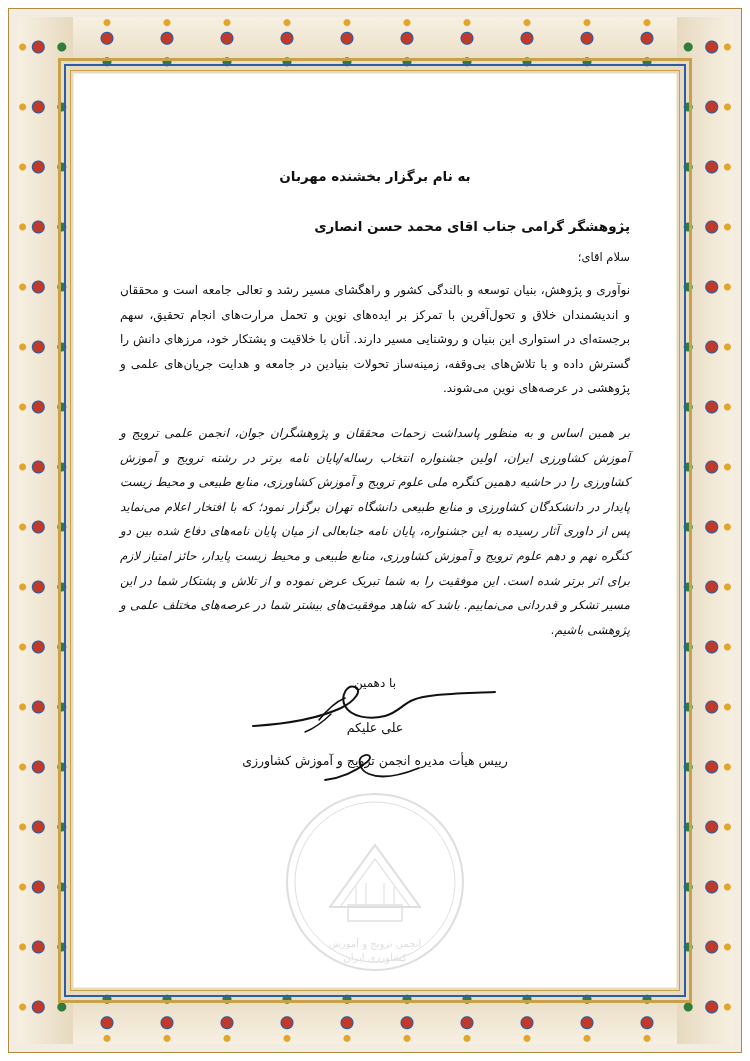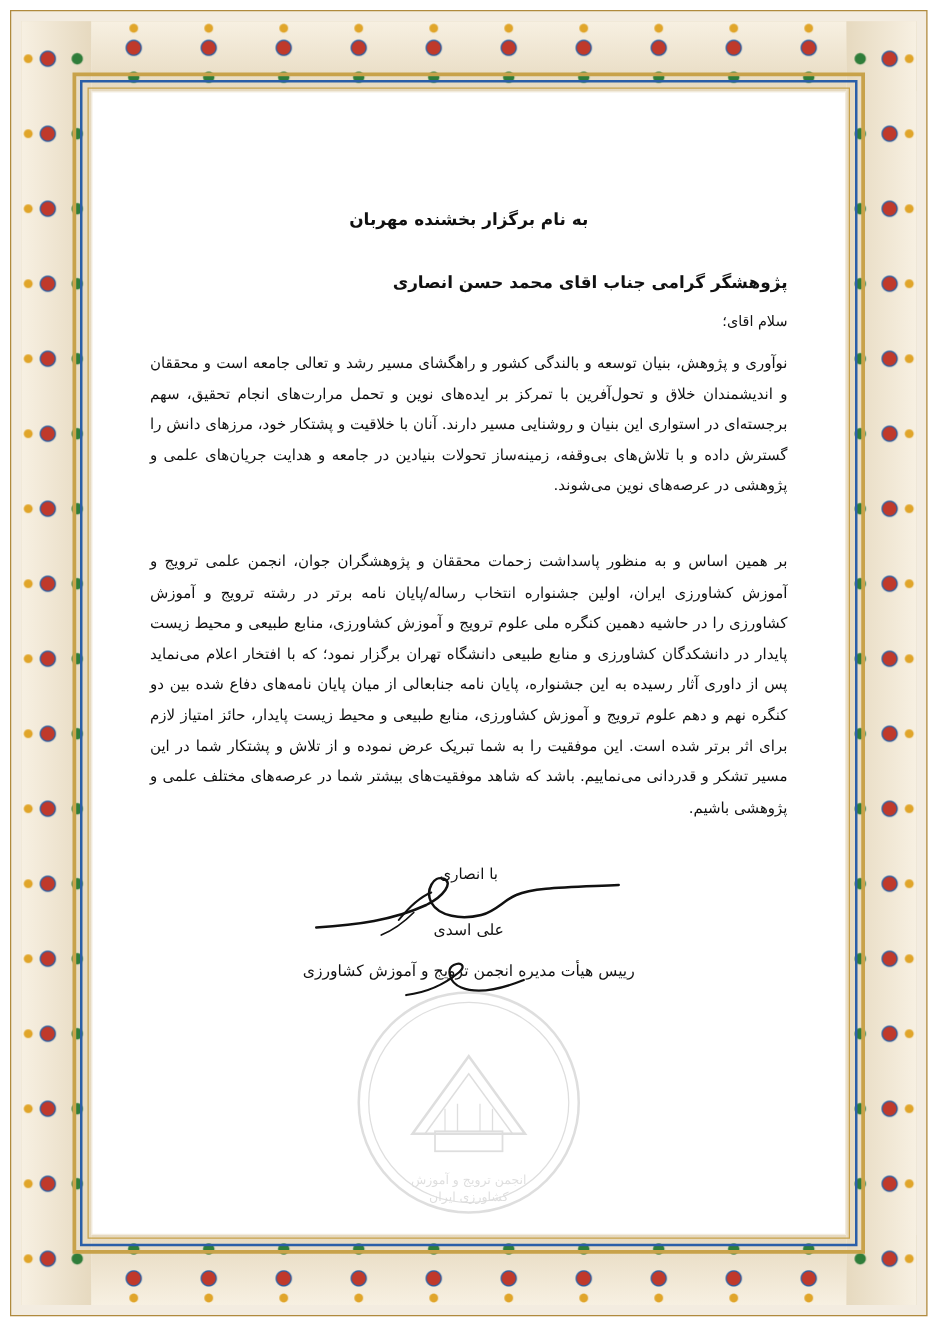--- a/index.html
+++ b/index.html
@@ -120,21 +120,21 @@
     margin: 16px 0 0 0;
   }
 
   .para {
     font-size: 12px;
     line-height: 2.05;
     margin: 14px 0 0 0;
     text-align: justify;
     text-justify: inter-word;
   }
-  .para.p2 { margin-top: 36px; }
+  .para.p2 { margin-top: 20px; font-style: italic; }
 
   .sign-block {
     margin-top: 34px;
     text-align: center;
     position: relative;
   }
   .sign-regards {
     font-size: 12px;
     margin: 0 0 4px 0;
   }
@@ -202,29 +202,29 @@
 
       <p class="salutation">پژوهشگر گرامی جناب اقای محمد حسن انصاری</p>
 
       <p class="greeting">سلام اقای؛</p>
 
       <p class="para p1">نوآوری و پژوهش، بنیان توسعه و بالندگی کشور و راهگشای مسیر رشد و تعالی جامعه است و محققان و اندیشمندان خلاق و تحول‌آفرین با تمرکز بر ایده‌های نوین و تحمل مرارت‌های انجام تحقیق، سهم برجسته‌ای در استواری این بنیان و روشنایی مسیر دارند. آنان با خلاقیت و پشتکار خود، مرزهای دانش را گسترش داده و با تلاش‌های بی‌وقفه، زمینه‌ساز تحولات بنیادین در جامعه و هدایت جریان‌های علمی و پژوهشی در عرصه‌های نوین می‌شوند.</p>
 
       <p class="para p2">بر همین اساس و به منظور پاسداشت زحمات محققان و پژوهشگران جوان، انجمن علمی ترویج و آموزش کشاورزی ایران، اولین جشنواره انتخاب رساله/پایان نامه برتر در رشته ترویج و آموزش کشاورزی را در حاشیه دهمین کنگره ملی علوم ترویج و آموزش کشاورزی، منابع طبیعی و محیط زیست پایدار در دانشکدگان کشاورزی و منابع طبیعی دانشگاه تهران برگزار نمود؛ که با افتخار اعلام می‌نماید پس از داوری آثار رسیده به این جشنواره، پایان نامه جنابعالی از میان پایان نامه‌های دفاع شده بین دو کنگره نهم و دهم علوم ترویج و آموزش کشاورزی، منابع طبیعی و محیط زیست پایدار، حائز امتیاز لازم برای اثر برتر شده است. این موفقیت را به شما تبریک عرض نموده و از تلاش و پشتکار شما در این مسیر تشکر و قدردانی می‌نماییم. باشد که شاهد موفقیت‌های بیشتر شما در عرصه‌های مختلف علمی و پژوهشی باشیم.</p>
 
       <div class="sign-block">
-        <p class="sign-regards">با انصاری</p>
+        <p class="sign-regards">با دهمین</p>
 
         <svg class="signature" viewBox="0 0 260 62" aria-hidden="true">
           <path d="M8 46 C 40 44, 70 40, 96 28 C 110 21, 118 10, 110 7 C 102 4, 95 16, 100 26 C 106 37, 124 40, 140 36 C 152 33, 158 24, 168 20 C 182 14, 206 14, 250 12" fill="none" stroke="#111" stroke-width="2" stroke-linecap="round"></path>
           <path d="M74 40 C 82 30, 90 22, 100 18" fill="none" stroke="#111" stroke-width="1.6" stroke-linecap="round"></path>
           <path d="M60 52 C 70 48, 78 42, 86 34" fill="none" stroke="#111" stroke-width="1.4" stroke-linecap="round"></path>
         </svg>
 
-        <p class="sign-name">علی اسدی</p>
+        <p class="sign-name">علی علیکم</p>
         <p class="sign-title">ریيس هیأت مدیره انجمن ترویج و آموزش کشاورزی</p>
 
         <svg class="signature-2" viewBox="0 0 120 40" aria-hidden="true">
           <path d="M10 30 C 26 28, 40 22, 52 12 C 58 7, 54 3, 48 6 C 42 9, 44 20, 54 24 C 66 29, 84 26, 104 18" fill="none" stroke="#111" stroke-width="1.8" stroke-linecap="round"></path>
         </svg>
       </div>
 
       <svg class="seal" viewBox="0 0 210 190" aria-hidden="true">
         <circle cx="105" cy="95" r="88" fill="none" stroke="#6b6b6b" stroke-width="2"></circle>
         <circle cx="105" cy="95" r="80" fill="none" stroke="#6b6b6b" stroke-width="1"></circle>

